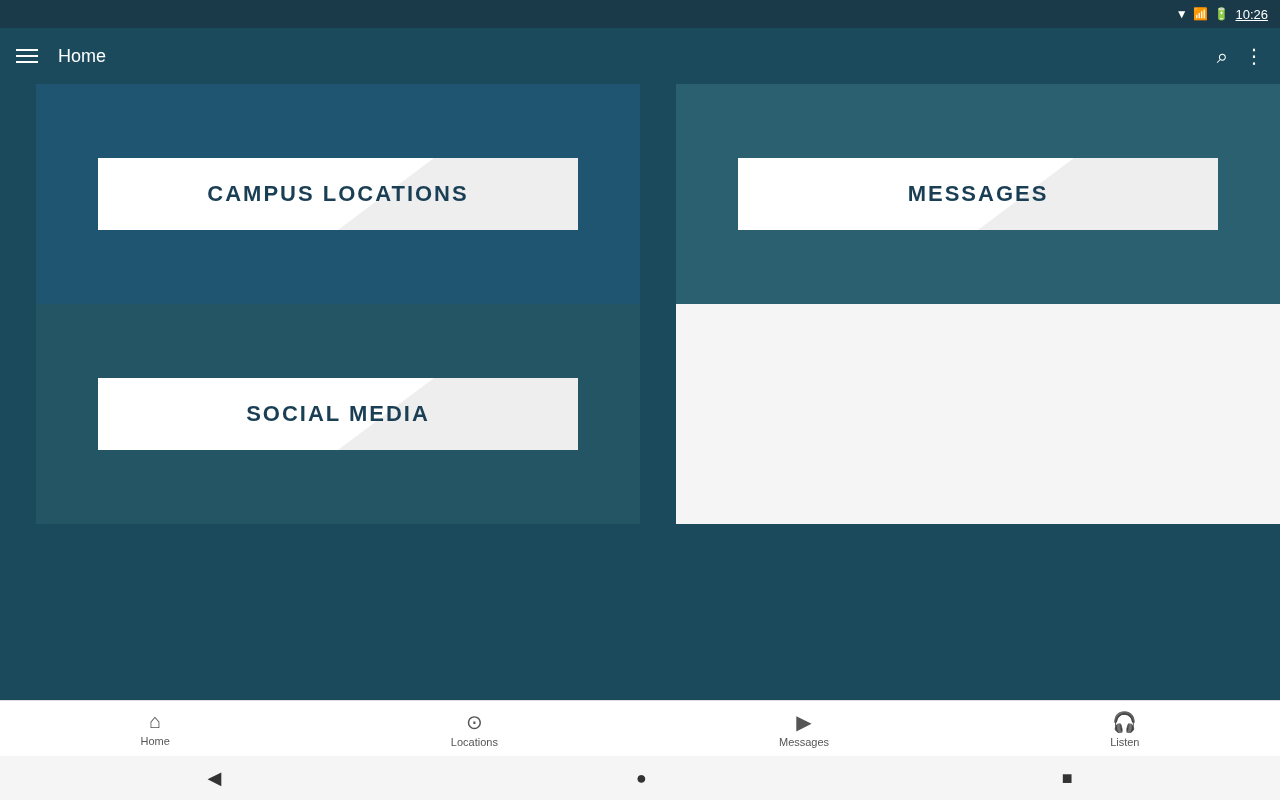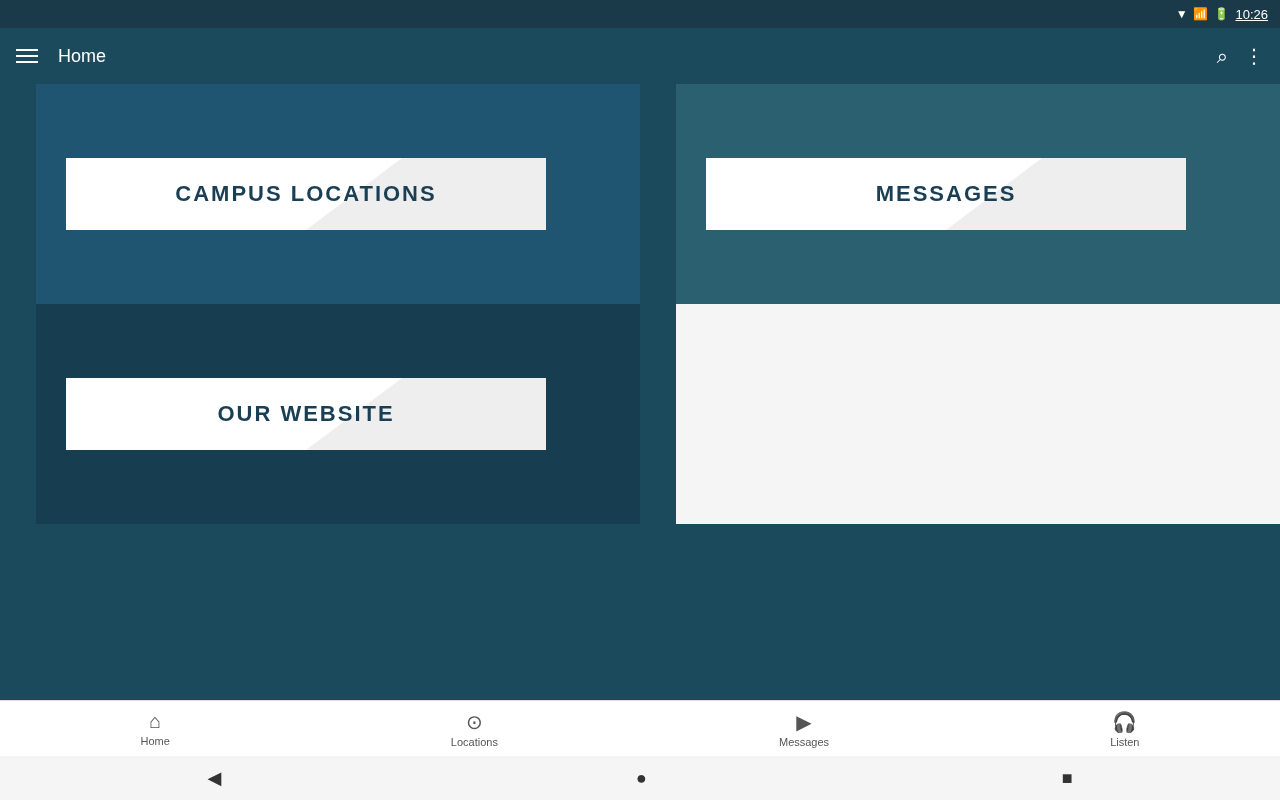--- a/index.html
+++ b/index.html
@@ -92,21 +92,21 @@
       bottom: 56px;
       display: grid;
       grid-template-columns: 1fr 1fr;
       grid-template-rows: 1fr 1fr 1fr;
     }
 
     
     .grid-cell {
       display: flex;
       align-items: center;
-      justify-content: flex-start;
+      justify-content: center;
       padding: 30px;
       margin-left: 36px;
     }
     .cell-1 { background: #1f5570; }
     .cell-2 { background: #2a6070; }
     .cell-3 { background: #1a4d60; }
     .cell-4 { background: #235565; }
     .cell-5 { background: #163d50; }
     .cell-6 { background: #f5f5f5; }
 
@@ -224,26 +224,26 @@
     </button>
   </div>
 
   <div class="grid-cell cell-2">
     <button class="menu-btn">
       <span class="menu-btn-text">MESSAGES</span>
     </button>
   </div>
 
 
-
-  <div class="grid-cell cell-5">
+  <div class="grid-cell cell-4">
     <button class="menu-btn">
-      <span class="menu-btn-text">OUR WEBSITE</span>
+      <span class="menu-btn-text">SOCIAL MEDIA</span>
     </button>
   </div>
+
 
   <div class="grid-cell cell-6">
   </div>
 
 </div>
 
 <div class="bottom-area">
   <div class="bottom-nav-row">
     <div class="nav-item">
       <span class="nav-icon">⌂</span>

